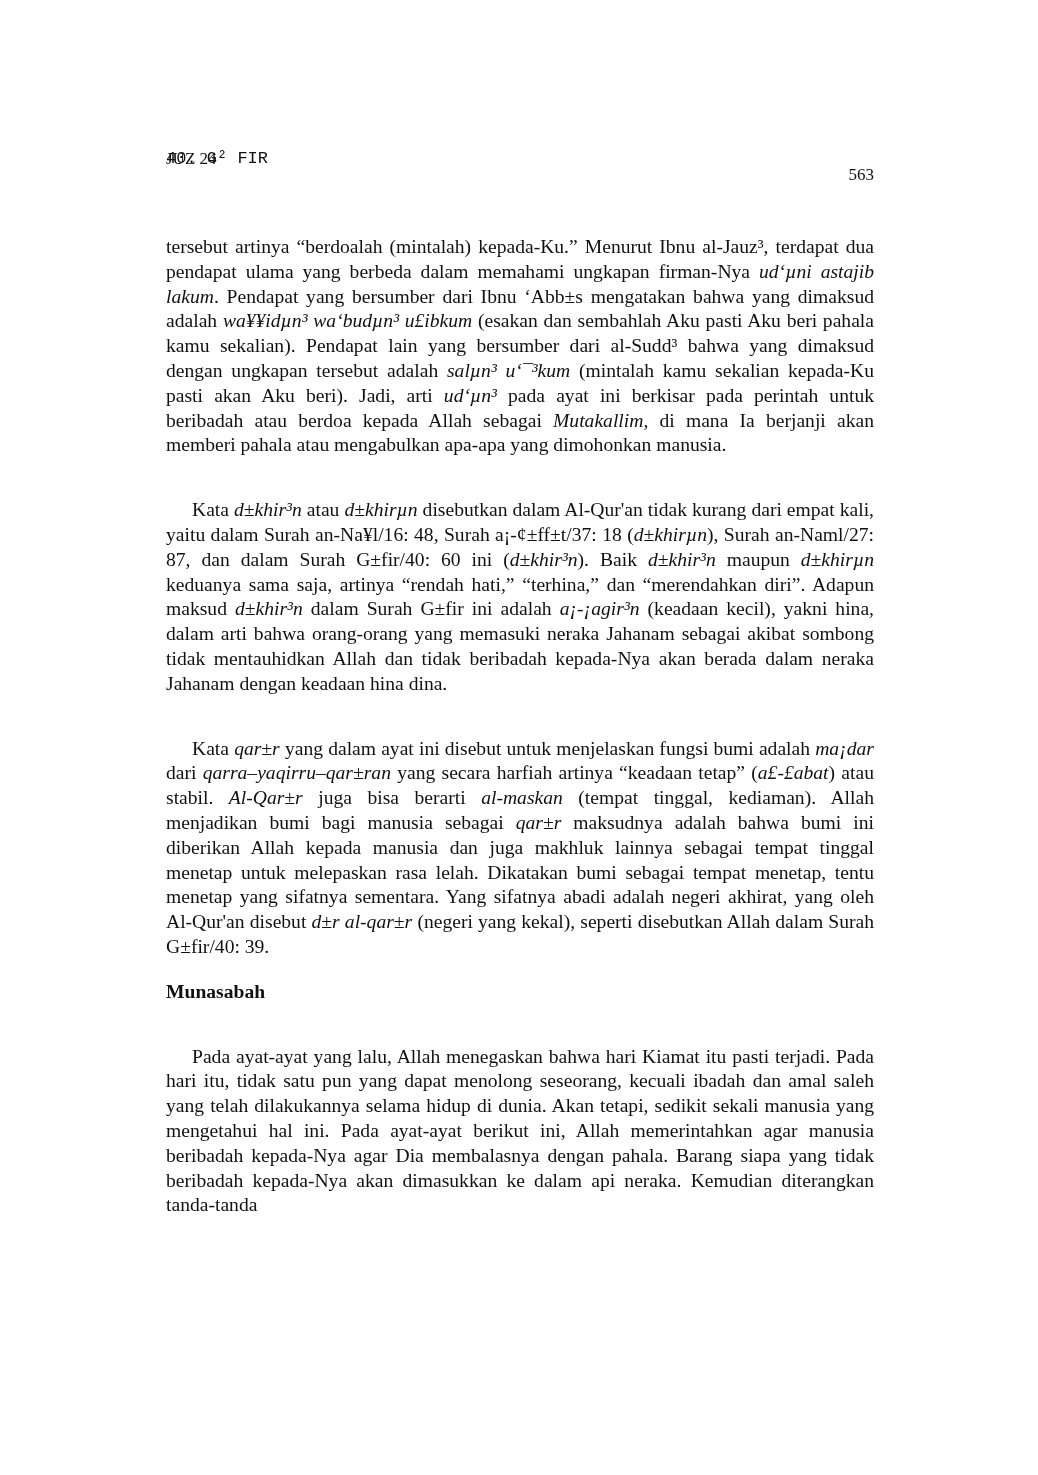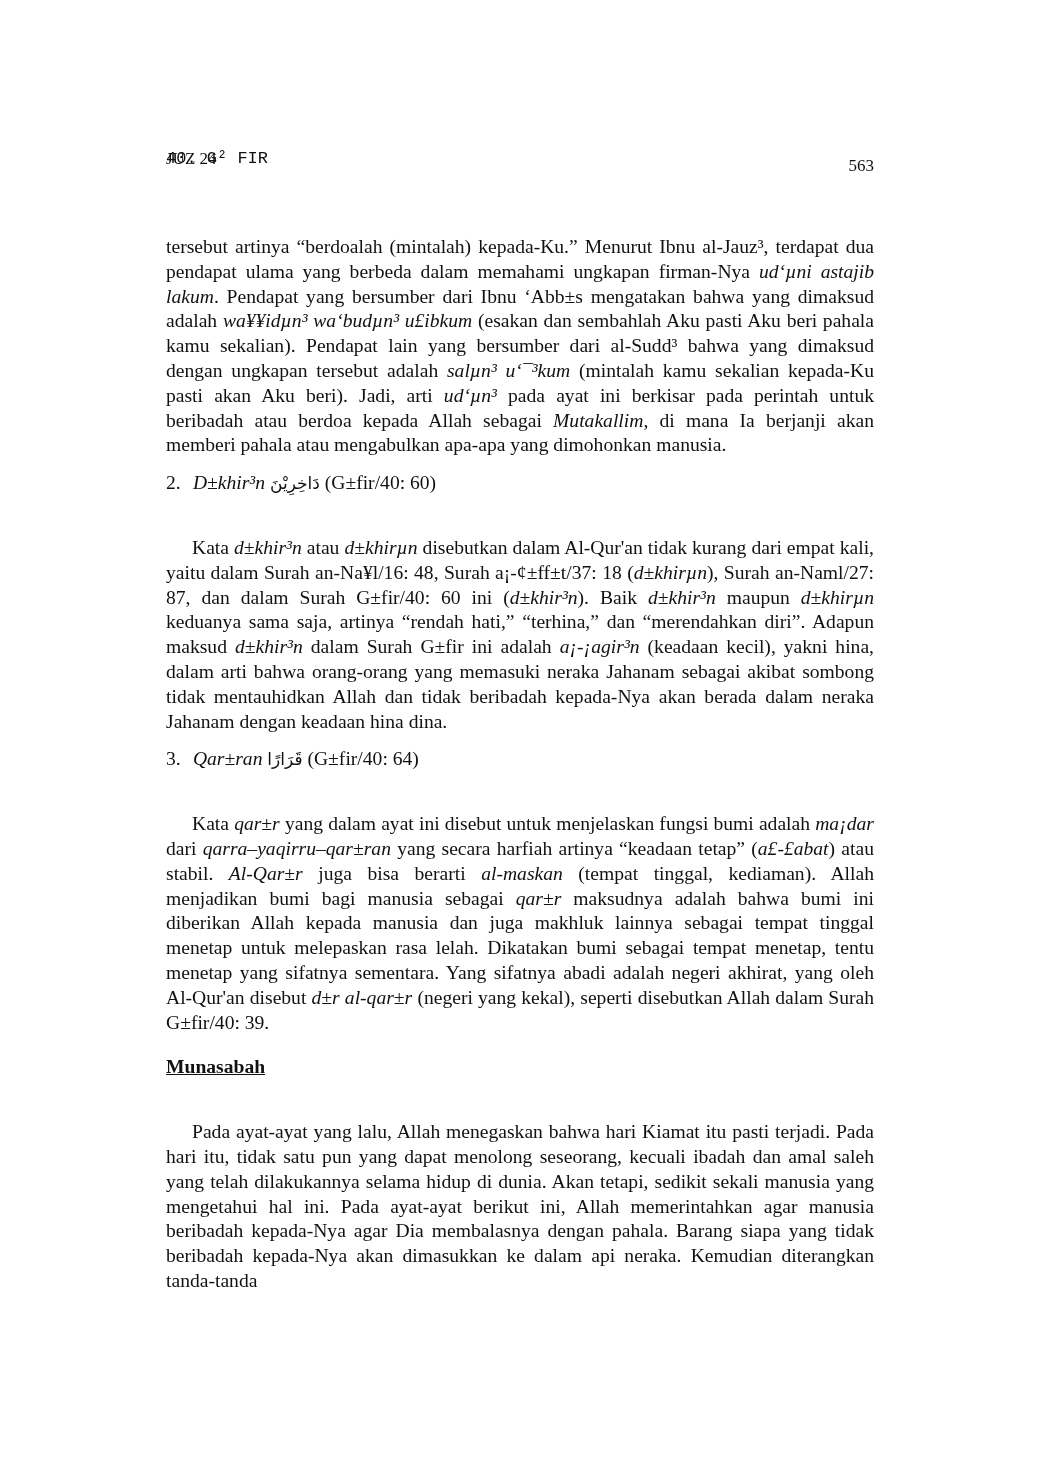--- a/index.html
+++ b/index.html
@@ -7,61 +7,49 @@
     width: 1038px; height: 1475px; position: relative; overflow: hidden;
     font-family: "Liberation Serif", "DejaVu Serif", serif;
     color: #111111;
   }
   .page-header {
     position: absolute; top: 146px; left: 166px; width: 708px; height: 26px;
     font-size: 17px; line-height: 26px;
   }
   .page-header .left { position: absolute; left: 0; top: 0; }
   .page-header .center { position: absolute; left: 0; width: 100%; top: 0; text-align: left; font-family: Liberation Mono, monospace; }
-  .page-header .right { position: absolute; right: 0; top: 7px; }
+  .page-header .right { position: absolute; right: 0; top: 16px; }
 
   .content {
     position: absolute; top: 235px; left: 166px; width: 708px;
     font-size: 19.6px; line-height: 24.8px;
   }
   p { margin: 0; text-align: justify; }
   .indent { text-indent: 26px; margin-top: 40px; }
   .item-heading { margin-top: 13px; margin-bottom: 7px; }
   .item-heading .num { display: inline-block; width: 22px; }
   .arabic { font-family: "DejaVu Sans", sans-serif; font-size: 17px; direction: rtl; unicode-bidi: isolate; }
-  .section-heading { font-weight: bold; margin-top: 20px; text-decoration: underline; }
+  .section-heading { font-weight: bold; margin-top: 20px; }
   i { font-style: italic; }
 </style>
 </head>
 <body>
 
 <div class="page-header">
   <span class="left">JUZ 24</span>
   <span class="center">40. G² FIR</span>
   <span class="right">563</span>
 </div>
 
 <div class="content">
 
   <p><span>tersebut artinya “berdoalah (mintalah) kepada-Ku.” Menurut Ibnu al-Jauz³, terdapat dua pendapat ulama yang berbeda dalam memahami ungkapan firman-Nya </span><i>ud‘µni astajib lakum</i><span>. Pendapat yang bersumber dari Ibnu ‘Abb±s mengatakan bahwa yang dimaksud adalah </span><i>wa¥¥idµn³ wa‘budµn³ u£ibkum</i><span> (esakan dan sembahlah Aku pasti Aku beri pahala kamu sekalian). Pendapat lain yang bersumber dari al-Sudd³ bahwa yang dimaksud dengan ungkapan tersebut adalah </span><i>salµn³ u‘¯³kum</i><span> (mintalah kamu sekalian kepada-Ku pasti akan Aku beri). Jadi, arti </span><i>ud‘µn³</i><span> pada ayat ini berkisar pada perintah untuk beribadah atau berdoa kepada Allah sebagai </span><i>Mutakallim</i><span>, di mana Ia berjanji akan memberi pahala atau mengabulkan apa-apa yang dimohonkan manusia.</span></p>
 
-  <div class="item-heading">
-    <span class="num">2.</span>
-    <i>D±khir³n</i>
-    <span class="arabic">دَاخِرِيْنَ</span>
-    <span>(G±fir/40: 60)</span>
-  </div>
 
   <p class="indent"><span>Kata </span><i>d±khir³n</i><span> atau </span><i>d±khirµn</i><span> disebutkan dalam Al-Qur'an tidak kurang dari empat kali, yaitu dalam Surah an-Na¥l/16: 48, Surah a¡-¢±ff±t/37: 18 (</span><i>d±khirµn</i><span>), Surah an-Naml/27: 87, dan dalam Surah G±fir/40: 60 ini (</span><i>d±khir³n</i><span>). Baik </span><i>d±khir³n</i><span> maupun </span><i>d±khirµn</i><span> keduanya sama saja, artinya “rendah hati,” “terhina,” dan “merendahkan diri”. Adapun maksud </span><i>d±khir³n</i><span> dalam Surah G±fir ini adalah </span><i>a¡-¡agir³n</i><span> (keadaan kecil), yakni hina, dalam arti bahwa orang-orang yang memasuki neraka Jahanam sebagai akibat sombong tidak mentauhidkan Allah dan tidak beribadah kepada-Nya akan berada dalam neraka Jahanam dengan keadaan hina dina.</span></p>
 
-  <div class="item-heading">
-    <span class="num">3.</span>
-    <i>Qar±ran</i>
-    <span class="arabic">قَرَارًا</span>
-    <span>(G±fir/40: 64)</span>
-  </div>
 
   <p class="indent"><span>Kata </span><i>qar±r</i><span> yang dalam ayat ini disebut untuk menjelaskan fungsi bumi adalah </span><i>ma¡dar</i><span> dari </span><i>qarra–yaqirru–qar±ran</i><span> yang secara harfiah artinya “keadaan tetap” (</span><i>a£-£abat</i><span>) atau stabil. </span><i>Al-Qar±r</i><span> juga bisa berarti </span><i>al-maskan</i><span> (tempat tinggal, kediaman). Allah menjadikan bumi bagi manusia sebagai </span><i>qar±r</i><span> maksudnya adalah bahwa bumi ini diberikan Allah kepada manusia dan juga makhluk lainnya sebagai tempat tinggal menetap untuk melepaskan rasa lelah. Dikatakan bumi sebagai tempat menetap, tentu menetap yang sifatnya sementara. Yang sifatnya abadi adalah negeri akhirat, yang oleh Al-Qur'an disebut </span><i>d±r al-qar±r</i><span> (negeri yang kekal), seperti disebutkan Allah dalam Surah G±fir/40: 39.</span></p>
 
   <div class="section-heading">Munasabah</div>
   <p class="indent">Pada ayat-ayat yang lalu, Allah menegaskan bahwa hari Kiamat itu pasti terjadi. Pada hari itu, tidak satu pun yang dapat menolong seseorang, kecuali ibadah dan amal saleh yang telah dilakukannya selama hidup di dunia. Akan tetapi, sedikit sekali manusia yang mengetahui hal ini. Pada ayat-ayat berikut ini, Allah memerintahkan agar manusia beribadah kepada-Nya agar Dia membalasnya dengan pahala. Barang siapa yang tidak beribadah kepada-Nya akan dimasukkan ke dalam api neraka. Kemudian diterangkan tanda-tanda</p>
 
 </div>
 
 </body></html>

